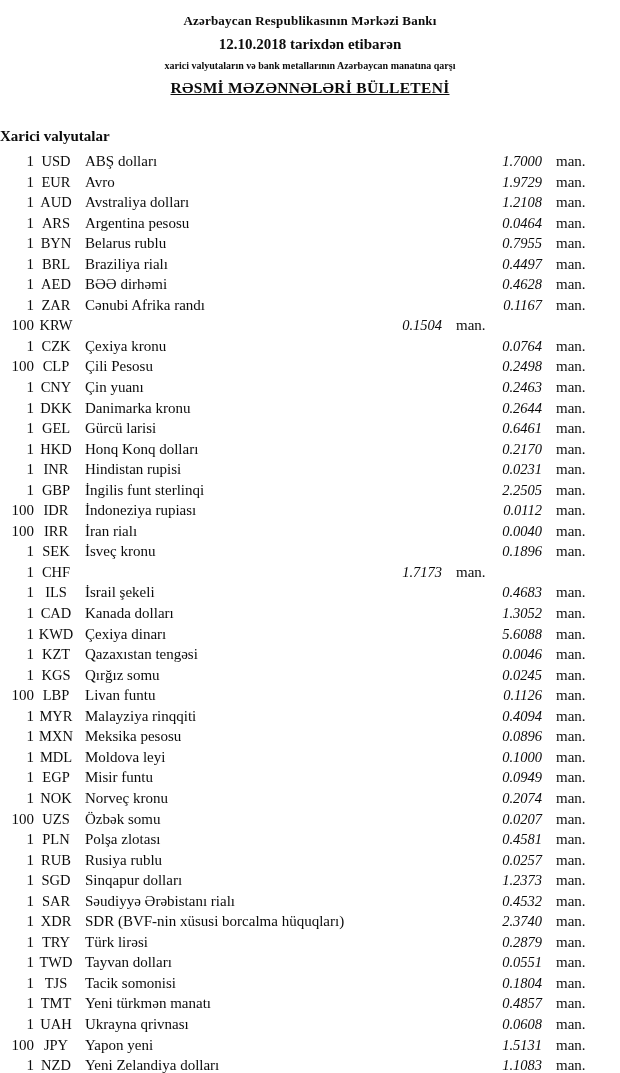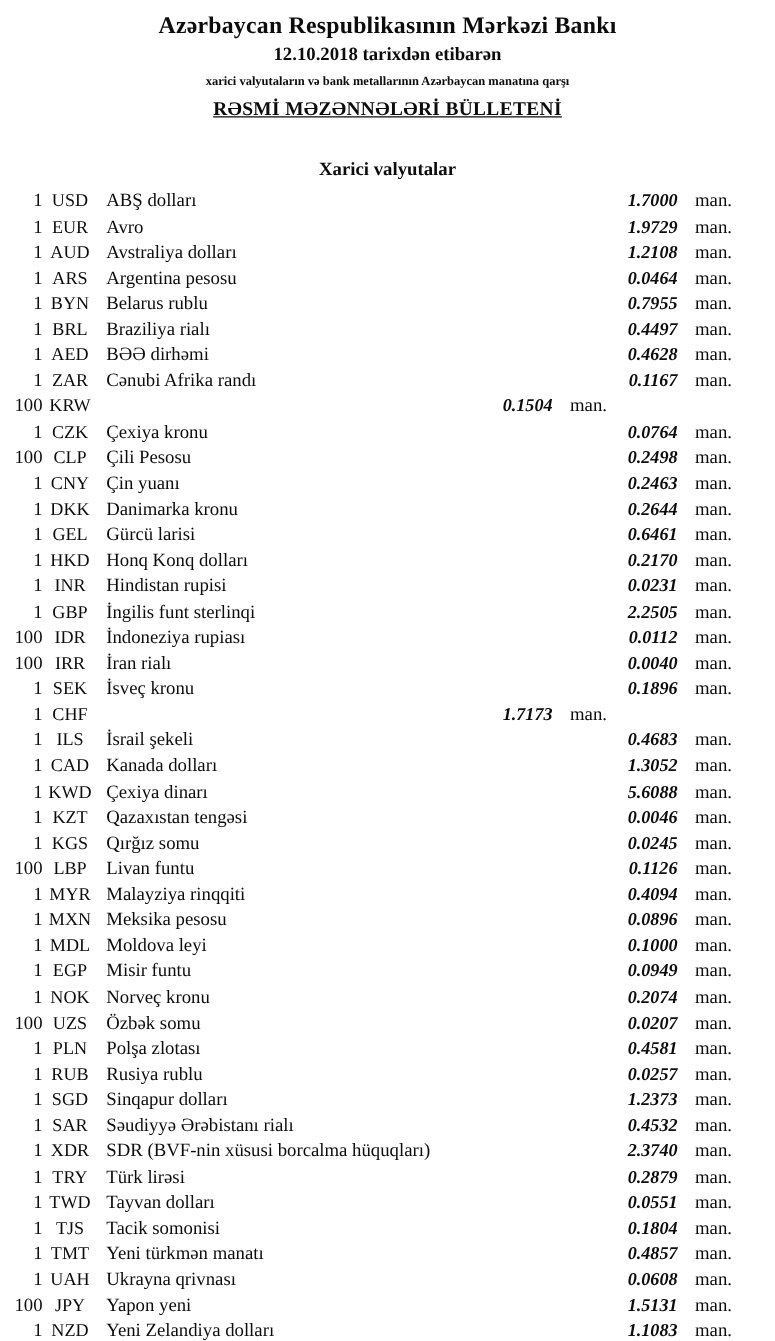--- a/index.html
+++ b/index.html
@@ -14,21 +14,21 @@
     color: #0c0c0c;
     font-family: "Liberation Serif", "DejaVu Serif", serif;
     overflow: hidden;
     box-sizing: border-box;
     padding-top: 8px;
   }
   .doc-header {
     text-align: center;
   }
   .bank-name {
-    font-size: 19px;
+    font-size: 13px;
     font-weight: 700;
     line-height: 25px;
     letter-spacing: 0.2px;
   }
   .date-line {
     font-size: 15px;
     font-weight: 700;
     line-height: 22px;
   }
   .subtitle-line {
@@ -37,21 +37,20 @@
     line-height: 22px;
   }
   .bulletin-title {
     font-size: 15.5px;
     font-weight: 700;
     line-height: 22px;
     letter-spacing: 0.3px;
     text-decoration: underline;
   }
   .section-title {
-    text-align: center;
     font-size: 15px;
     font-weight: 700;
     margin-top: 27px;
     line-height: 20px;
   }
   .rates-table {
     margin-top: 5px;
     padding-right: 20px;
   }
   .rate-row {
@@ -71,21 +70,21 @@
   }
   .cell-name {
     text-align: left;
     padding-left: 7px;
     white-space: nowrap;
     overflow: hidden;
   }
   .cell-rate {
     text-align: right;
     padding-right: 14px;
-    font-weight: 700;
+    font-weight: 400;
     font-style: italic;
     font-size: 14.5px;
   }
   .cell-unit {
     text-align: left;
   }
 </style>
 </head>
 <body>
 

